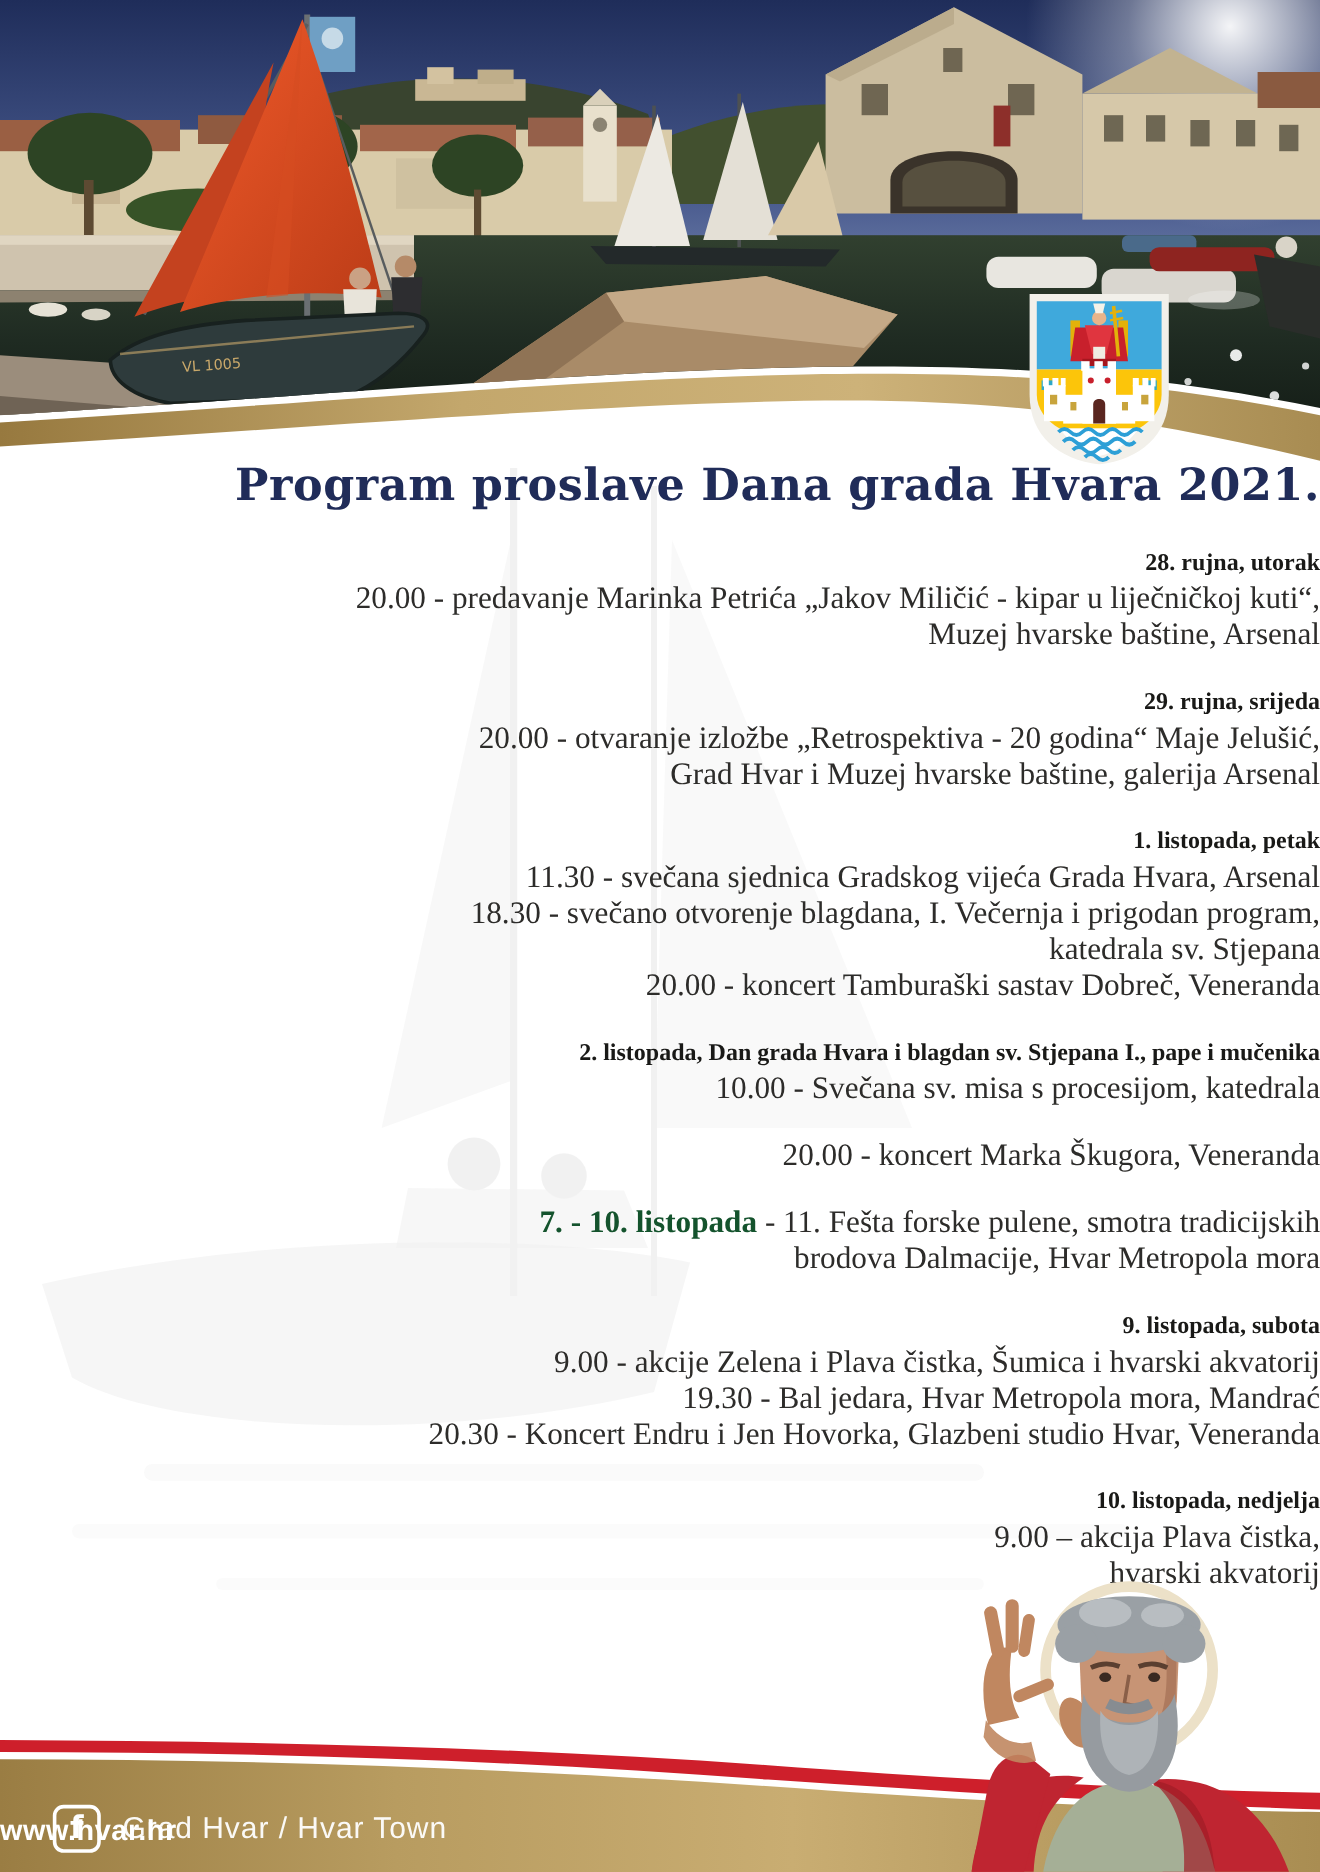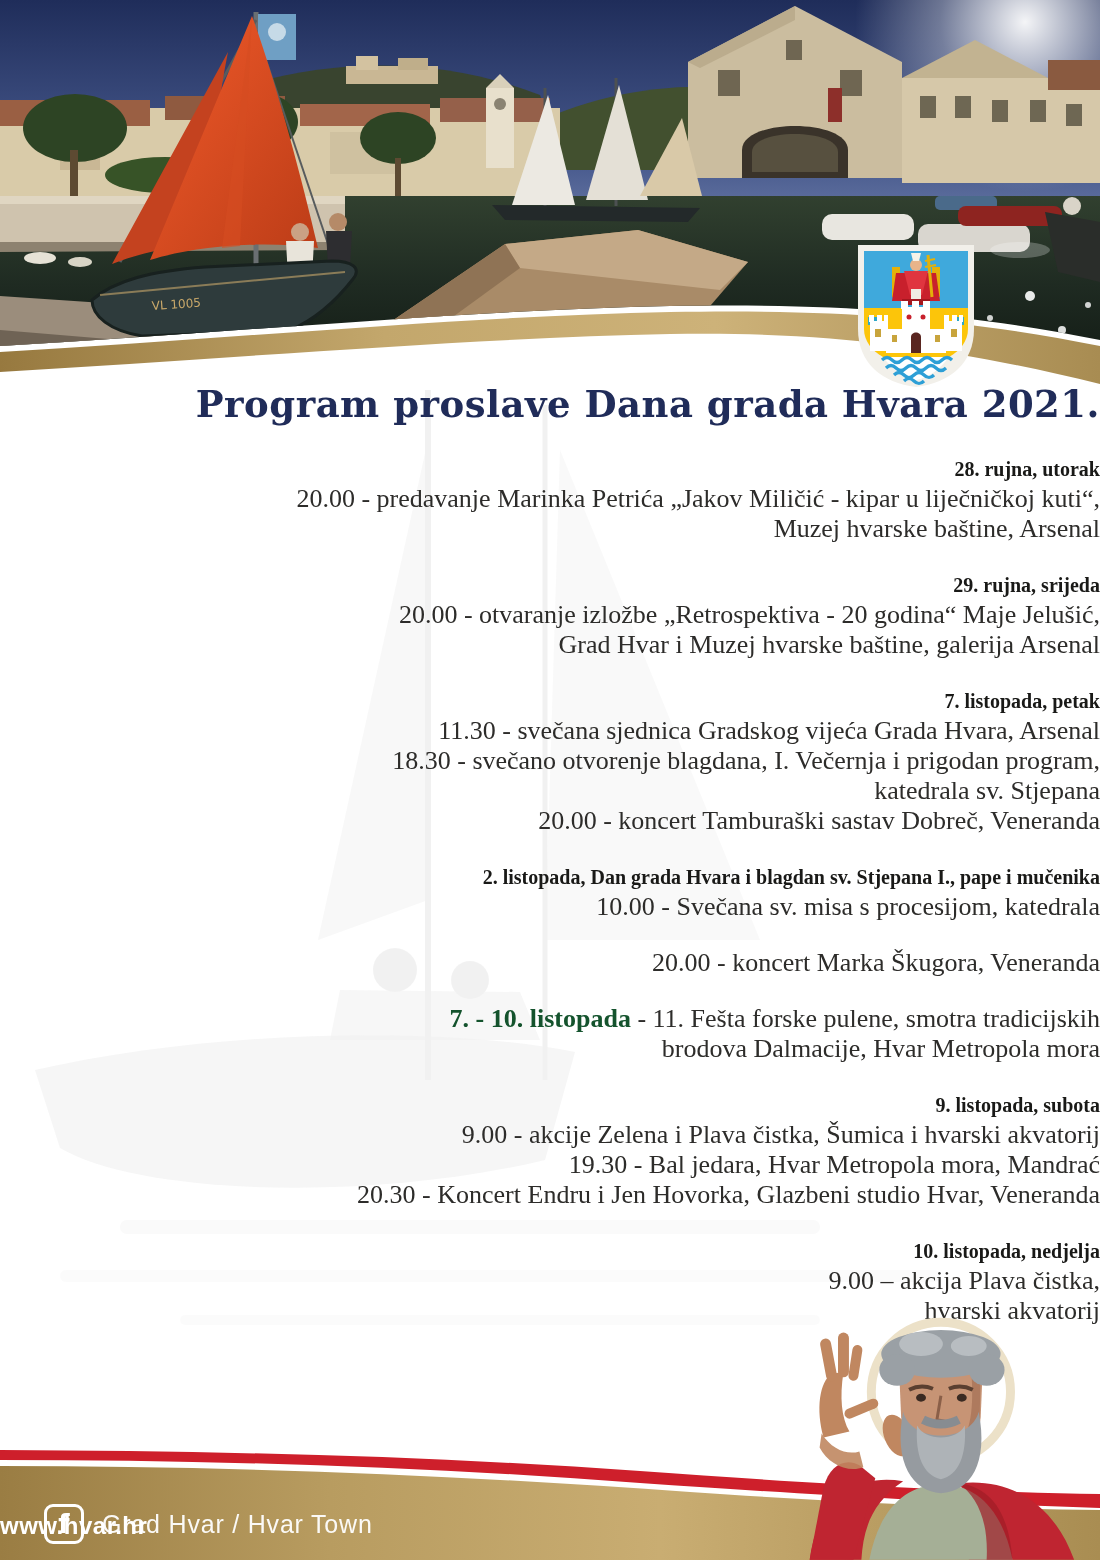--- a/index.html
+++ b/index.html
@@ -280,21 +280,21 @@
       <p>Muzej hvarske baštine, Arsenal</p>
     </section>
 
     <section>
       <h2>29. rujna, srijeda</h2>
       <p>20.00 - otvaranje izložbe „Retrospektiva - 20 godina“ Maje Jelušić,</p>
       <p>Grad Hvar i Muzej hvarske baštine, galerija Arsenal</p>
     </section>
 
     <section>
-      <h2>7. listopada, petak</h2>
+      <h2>1. listopada, petak</h2>
       <p>11.30 - svečana sjednica Gradskog vijeća Grada Hvara, Arsenal</p>
       <p>18.30 - svečano otvorenje blagdana, I. Večernja i prigodan program,</p>
       <p>katedrala sv. Stjepana</p>
       <p>20.00 - koncert Tamburaški sastav Dobreč, Veneranda</p>
     </section>
 
     <section>
       <h2>2. listopada, Dan grada Hvara i blagdan sv. Stjepana I., pape i mučenika</h2>
       <p>10.00 - Svečana sv. misa s procesijom, katedrala</p>
     </section>

